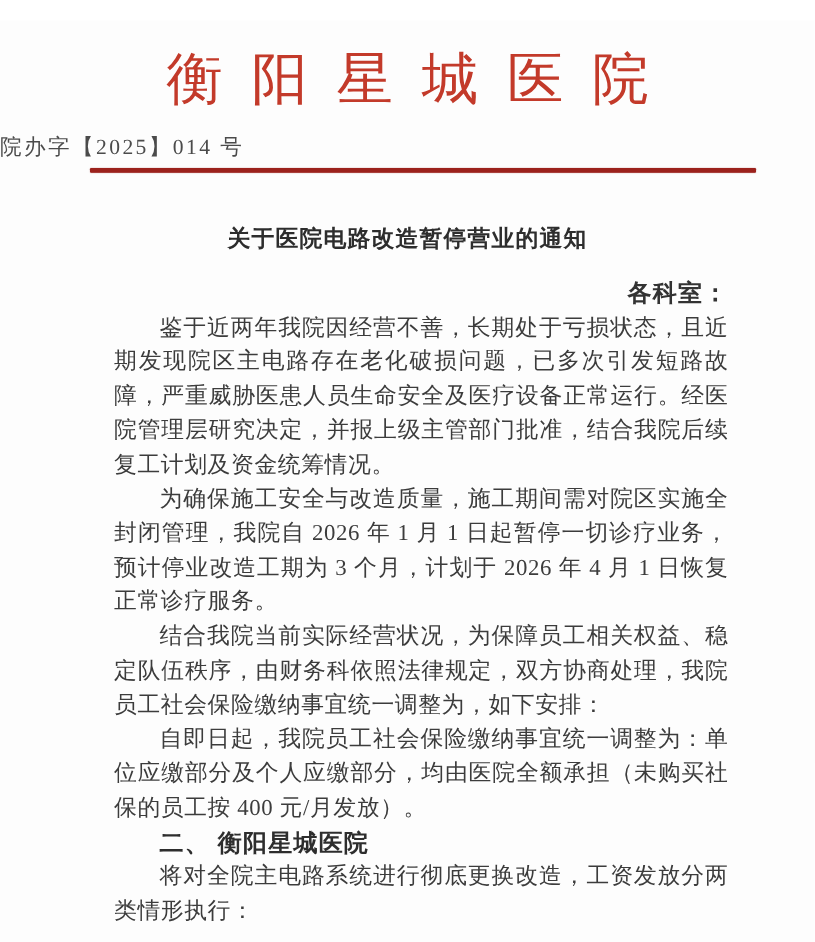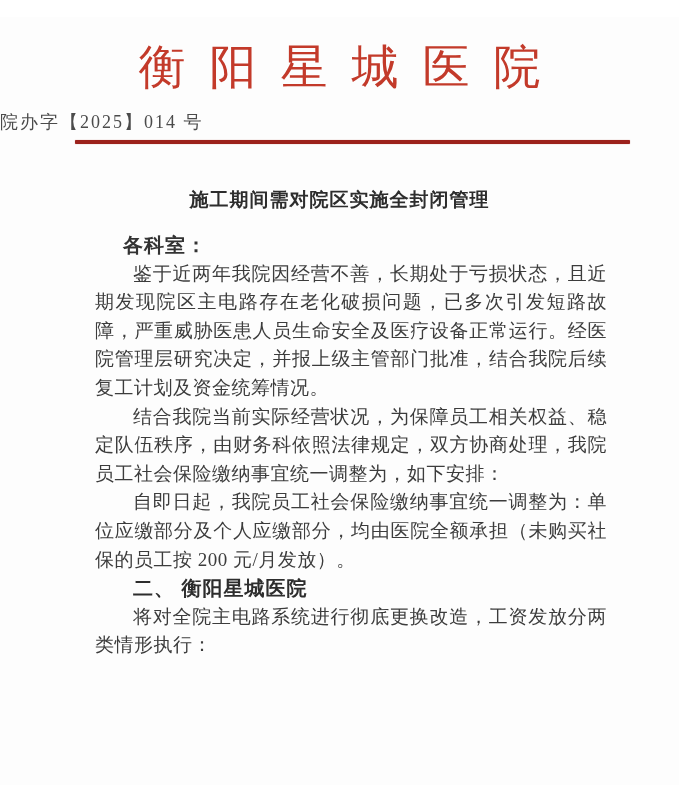--- a/index.html
+++ b/index.html
@@ -55,20 +55,21 @@
     color: #3c3c3c;
   }
   .salutation {
     padding-left: 28px;
     font-size: 20px;
     line-height: 28.6px;
     font-weight: bold;
     color: #333333;
     letter-spacing: 1px;
     font-family: "Liberation Serif", "DejaVu Serif", serif;
+    text-align: right;
   }
   .para {
     margin: 0;
     text-indent: 38px;
     line-height: 28.6px;
   }
   .para.body {
     font-size: 19px;
     letter-spacing: 0.5px;
     text-align: justify;
@@ -87,25 +88,26 @@
 <body>
 
 <div class="page">
 
   <div class="hospital-name" style="color: rgb(195, 58, 42);">衡阳星城医院</div>
 
   <div class="doc-number">院办字【2025】014 号</div>
 
   <div class="divider" style="background: rgb(156, 34, 28);"></div>
 
-  <div class="notice-title">施工期间需对院区实施全封闭管理</div>
+  <div class="notice-title">关于医院电路改造暂停营业的通知</div>
 
   <div class="notice-body">
     <div class="salutation">各科室：</div>
 
   <div class="para body">鉴于近两年我院因经营不善，长期处于亏损状态，且近期发现院区主电路存在老化破损问题，已多次引发短路故障，严重威胁医患人员生命安全及医疗设备正常运行。经医院管理层研究决定，并报上级主管部门批准，结合我院后续复工计划及资金统筹情况。</div>
+      <div class="para body">为确保施工安全与改造质量，施工期间需对院区实施全封闭管理，我院自 2026 年 1 月 1 日起暂停一切诊疗业务，预计停业改造工期为 3 个月，计划于 2026 年 4 月 1 日恢复正常诊疗服务。</div>
       <div class="para body">结合我院当前实际经营状况，为保障员工相关权益、稳定队伍秩序，由财务科依照法律规定，双方协商处理，我院员工社会保险缴纳事宜统一调整为，如下安排：</div>
-      <div class="para body">自即日起，我院员工社会保险缴纳事宜统一调整为：单位应缴部分及个人应缴部分，均由医院全额承担（未购买社保的员工按 200 元/月发放）。</div>
+      <div class="para body">自即日起，我院员工社会保险缴纳事宜统一调整为：单位应缴部分及个人应缴部分，均由医院全额承担（未购买社保的员工按 400 元/月发放）。</div>
       <div class="para heading">二、 衡阳星城医院</div>
       <div class="para body">将对全院主电路系统进行彻底更换改造，工资发放分两类情形执行：</div>
     </div>
 
 </div>
 
 </body></html>

